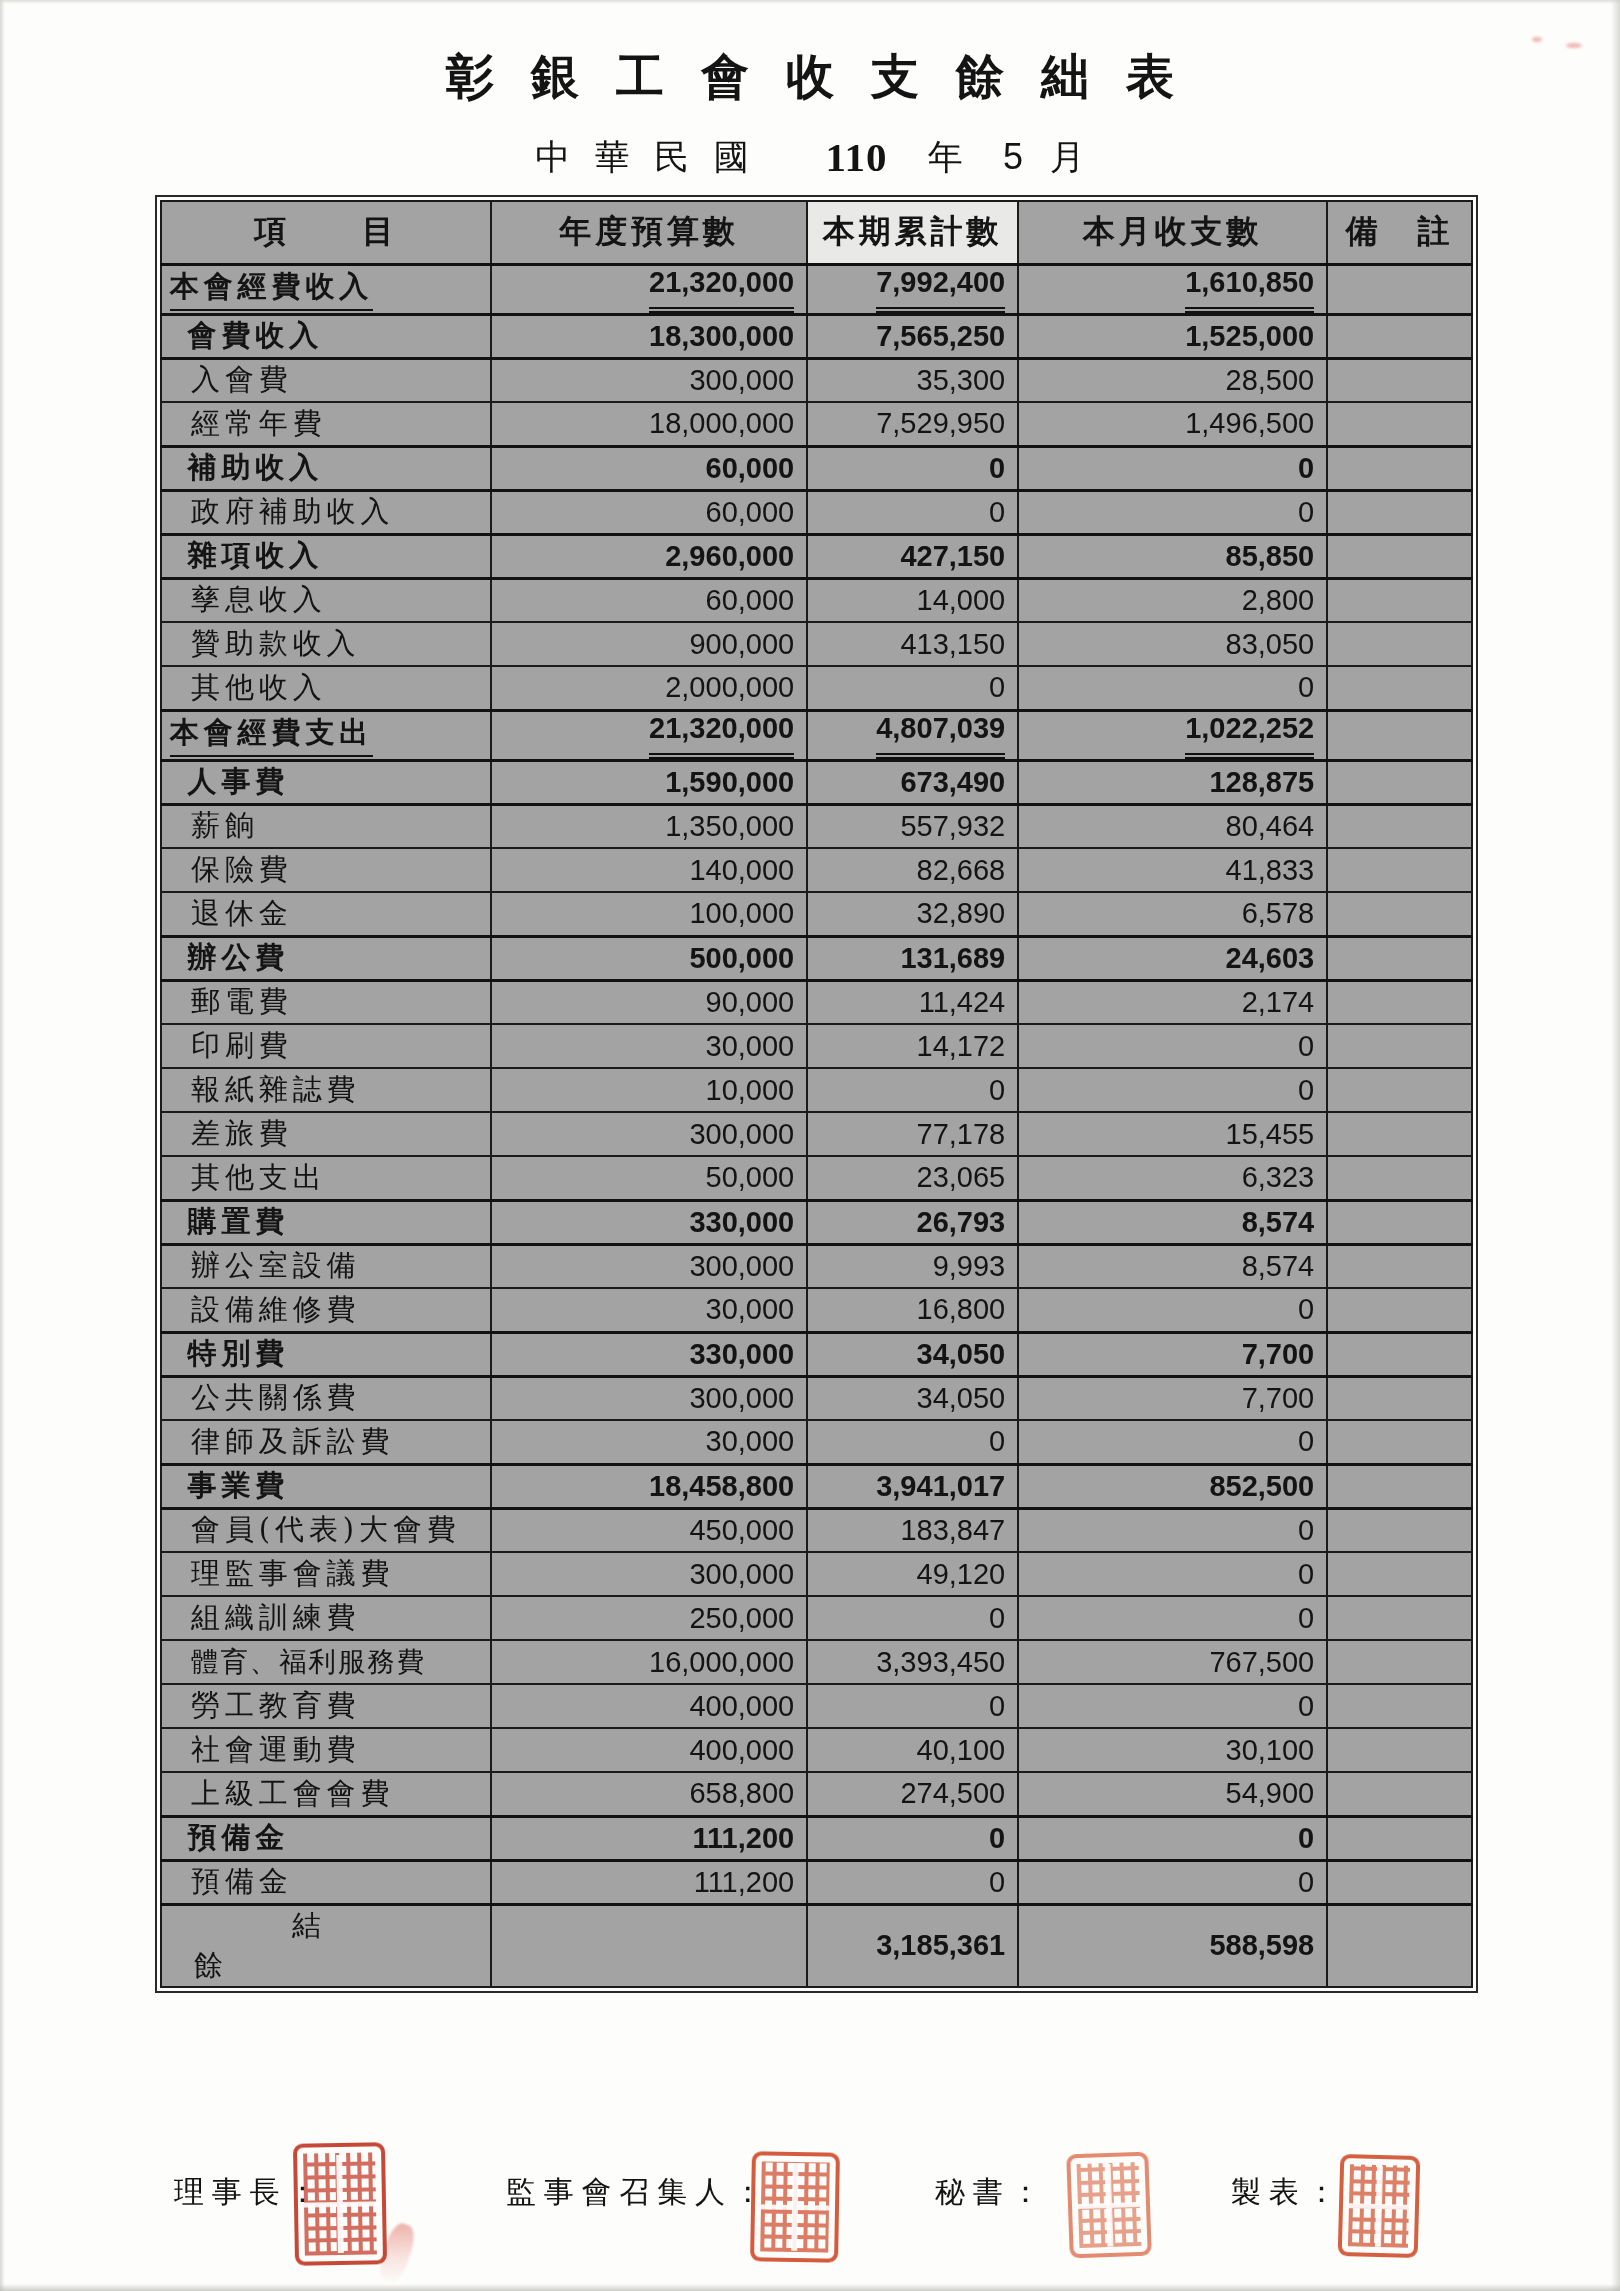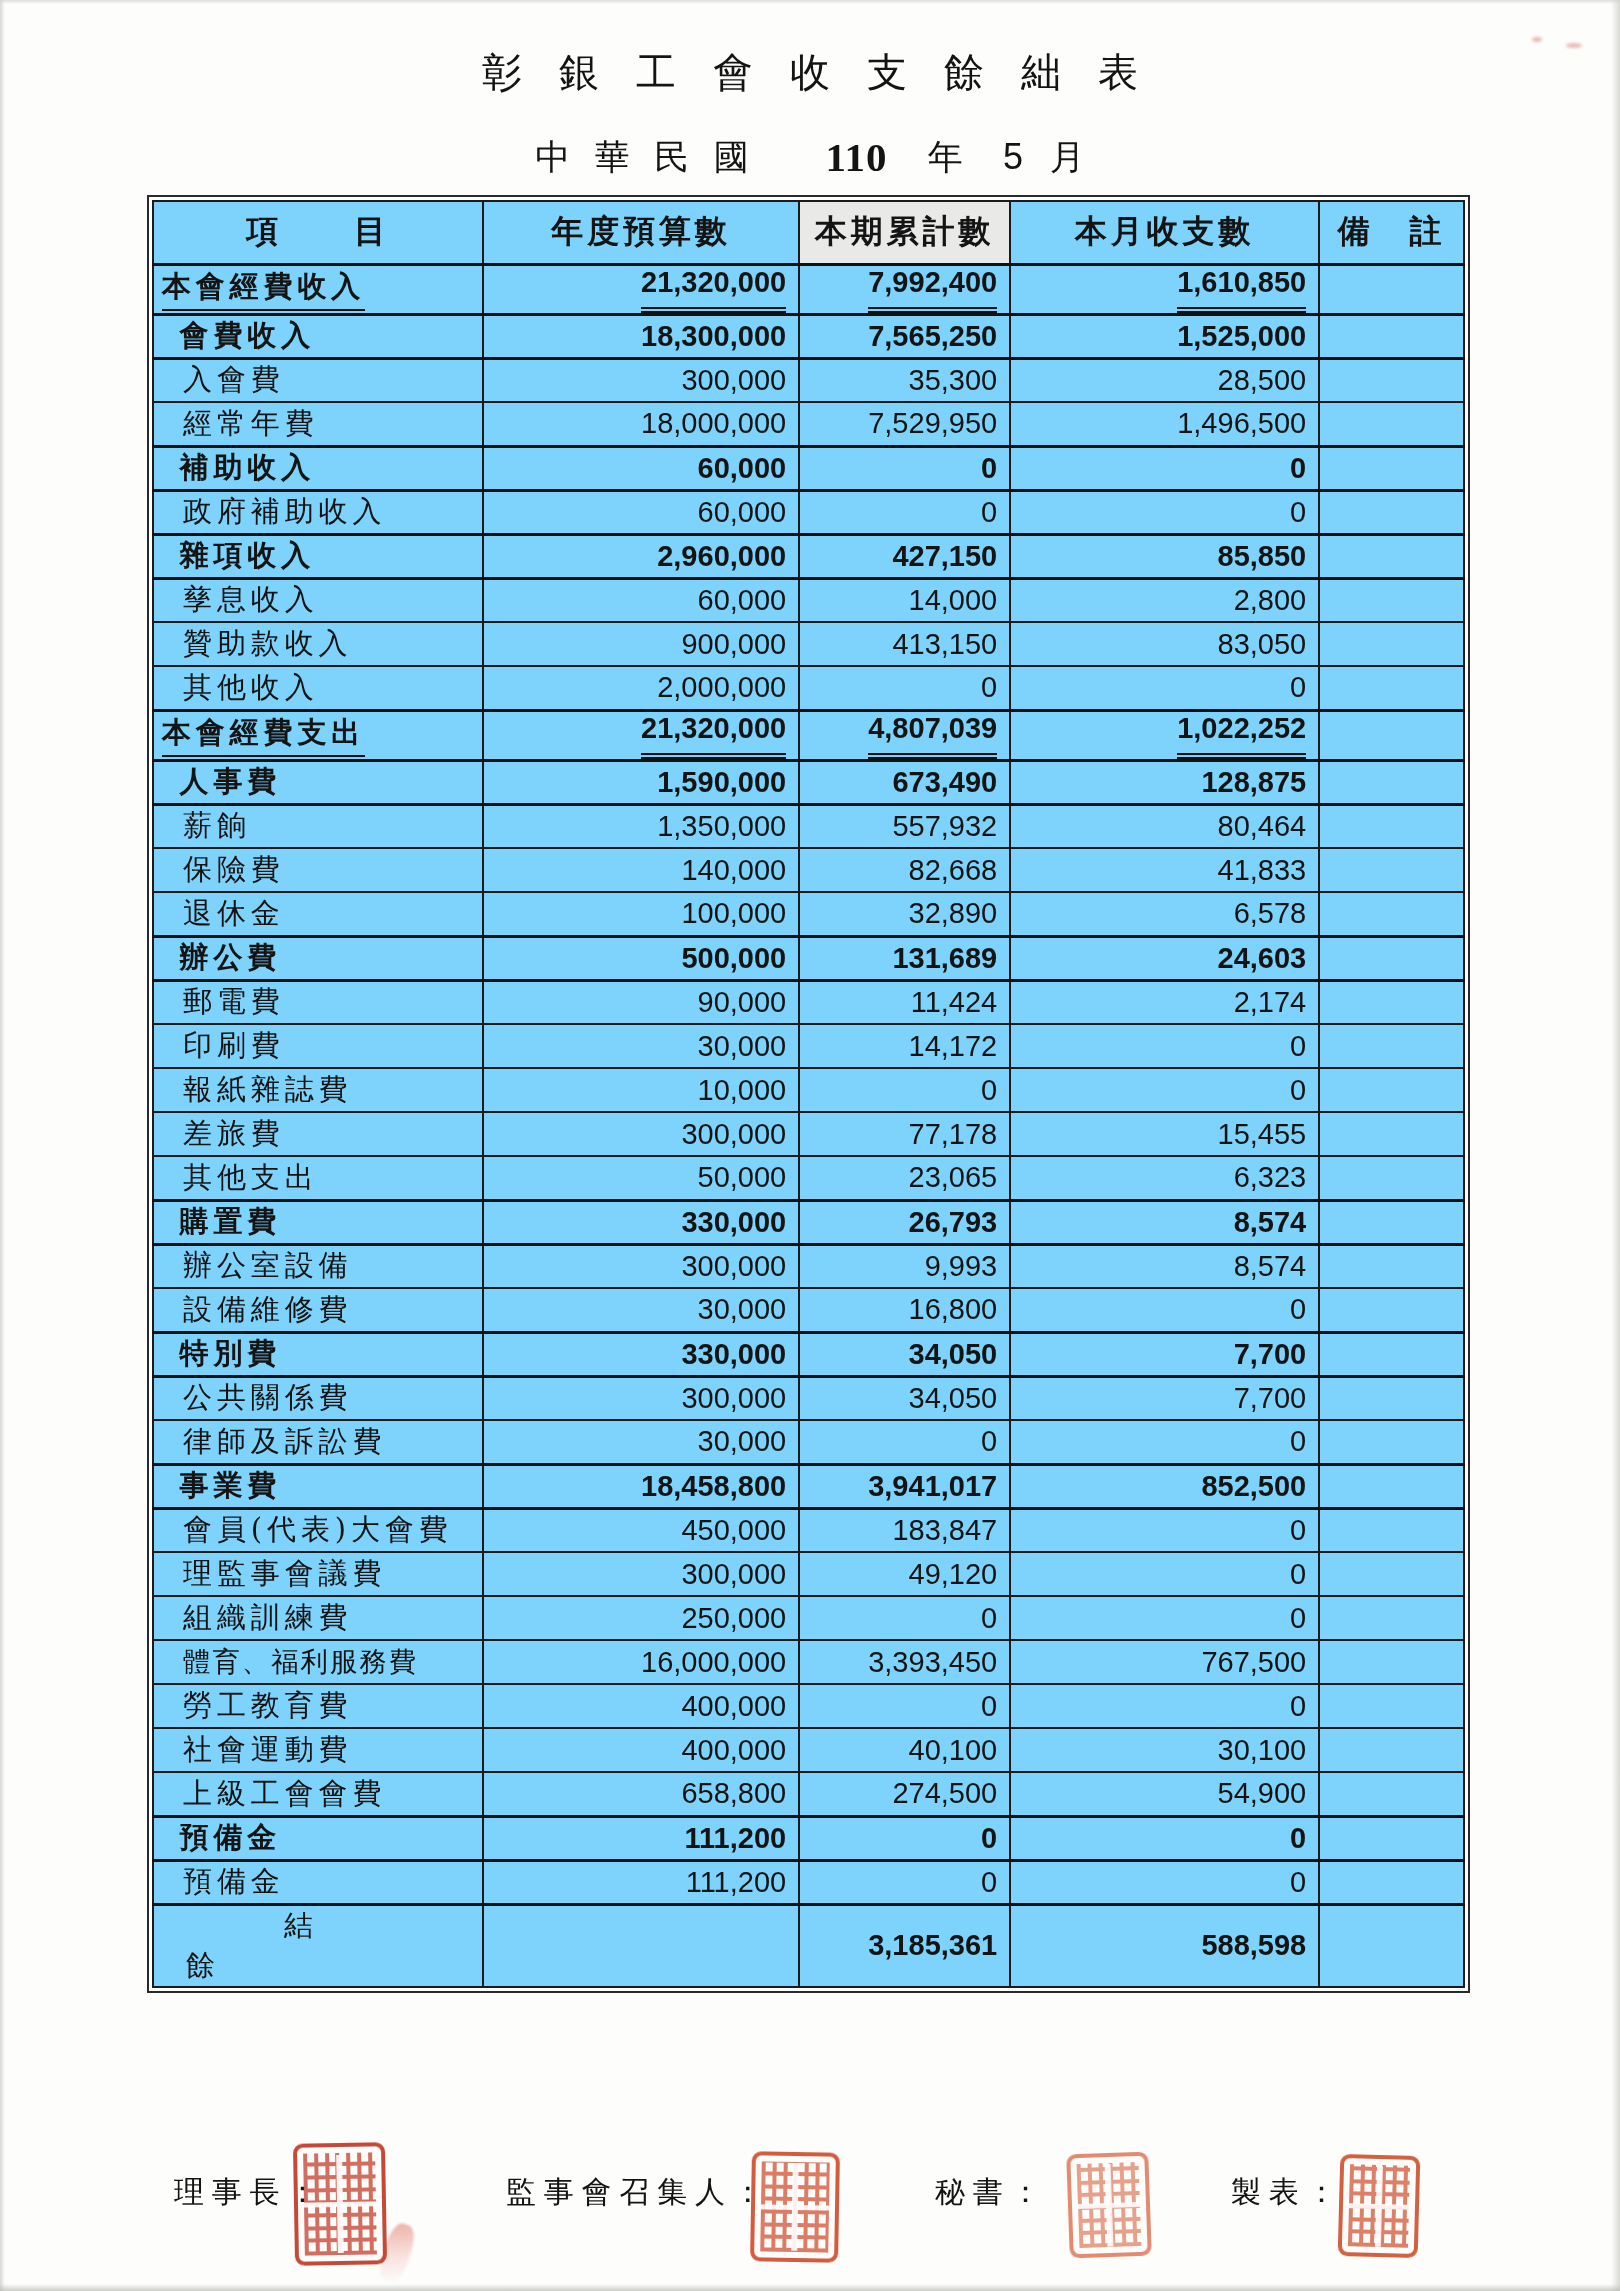--- a/index.html
+++ b/index.html
@@ -24,42 +24,42 @@
   .pink-dot{ position:absolute; background:#e89a93; border-radius:50%; filter:blur(1.5px); opacity:.7; }
   .pink-dot.d1{ left:1532px; top:37px; width:9.8px; height:4.9px; }
   .pink-dot.d2{ left:1566px; top:43px; width:15.7px; height:4.9px; }
   .pink-smudge{ position:absolute; left:384px; top:2223px; width:25.5px; height:59px;
     background:linear-gradient(160deg, rgba(222,110,95,.55), rgba(235,160,150,.25) 60%, transparent);
     transform:rotate(18deg); filter:blur(1.2px); border-radius:40%; }
 
   
   .doc-title{
     position:absolute; top:45px; left:0; width:100%;
-    text-align:center; font-size:40px; font-weight:400;
+    text-align:center; font-size:48px; font-weight:700;
     letter-spacing:37px; text-indent:37px; white-space:nowrap;
   }
   .doc-subtitle{
     position:absolute; top:133px; left:0; width:100%;
     text-align:center; font-size:35px; white-space:nowrap;
   }
   .doc-subtitle .era{ letter-spacing:24.5px; }
   .doc-subtitle .year{
     font-family:Liberation Serif, serif; font-weight:bold;
     font-size:41px; letter-spacing:1px; margin-left:41px; vertical-align:-2px;
   }
   .doc-subtitle .unit-year{ margin-left:29px; }
   .doc-subtitle .month{
     font-family:"Liberation Sans", sans-serif; font-size:36px; margin-left:29px;
   }
   .doc-subtitle .unit-month{ margin-left:15.7px; }
 
   
   table.sheet{
-    position:absolute; left:152px; top:200px; width:1310px;
-    border-collapse:collapse; table-layout:fixed; background:#7dd3fc;
+    position:absolute; left:160px; top:200px; width:1310px;
+    border-collapse:collapse; table-layout:fixed; background:#a3a3a3;
     border:2.9px solid #101010;
     outline:2px solid #2a2a2a; outline-offset:3.9px;
   }
   .sheet col.c1{ width:330px; } .sheet col.c2{ width:316px; }
   .sheet col.c3{ width:211px; } .sheet col.c4{ width:309px; }
   .sheet col.c5{ width:145px; }
 
   .sheet th, .sheet td{ border:2px solid #1b1b1b; overflow:hidden; }
   .sheet thead th{
     height:63px; font-size:32px; font-weight:bold;

